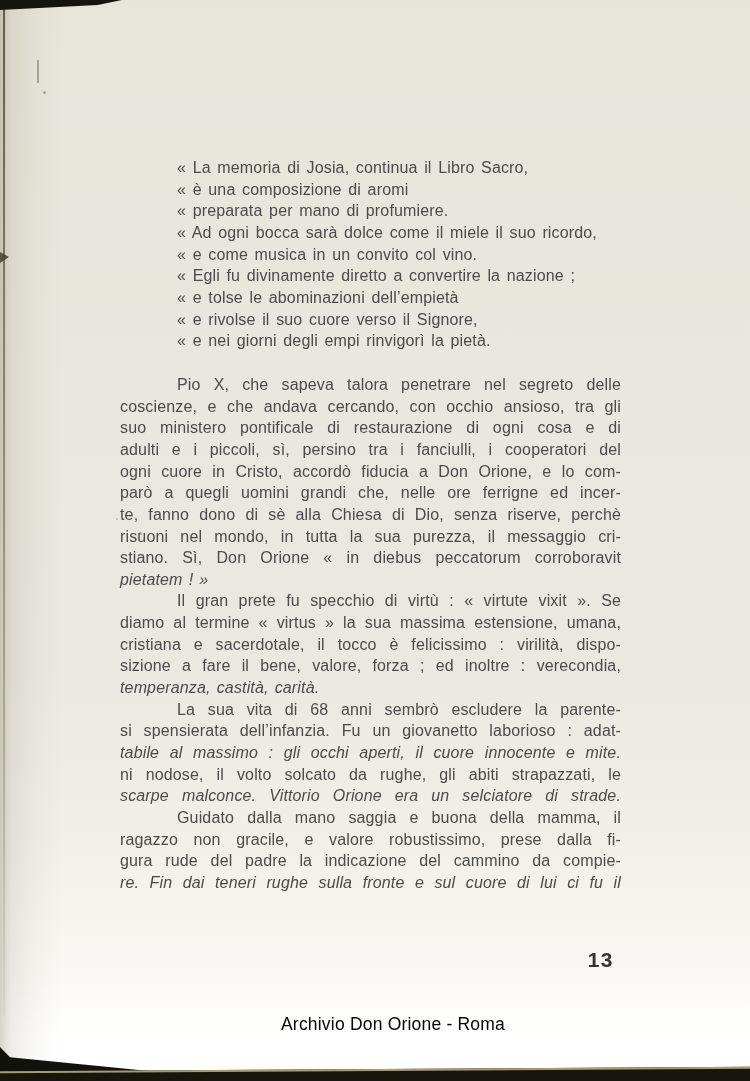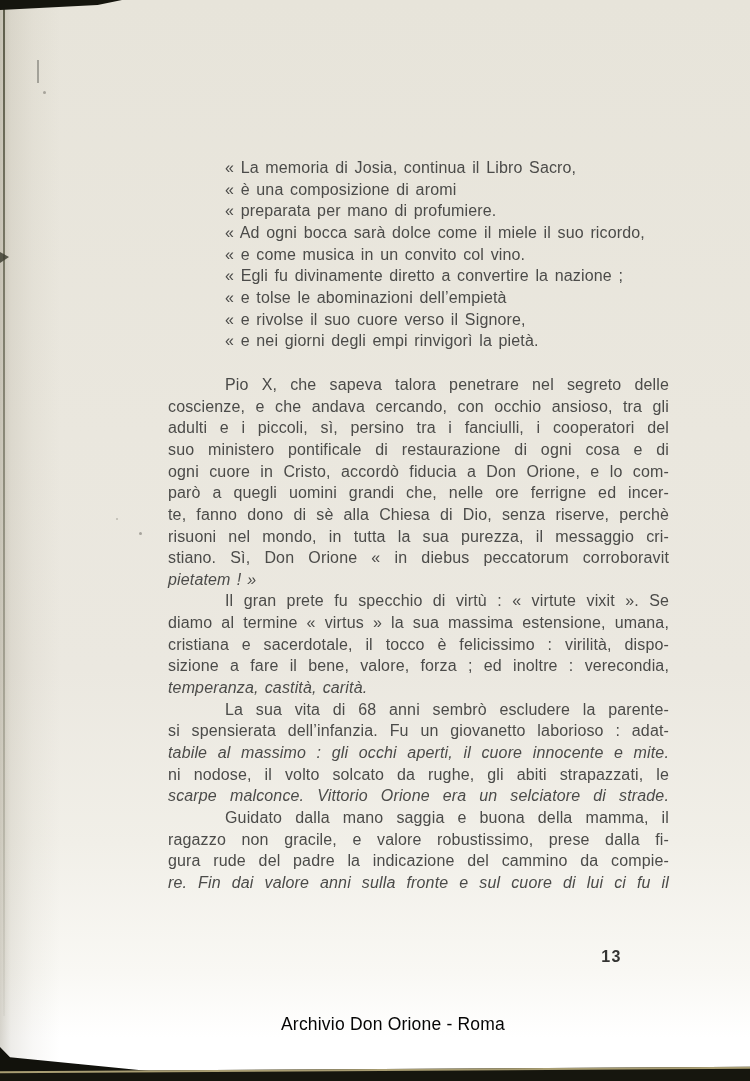--- a/index.html
+++ b/index.html
@@ -55,32 +55,31 @@
   .mark-tick { position:absolute; left:37px; top:60px; width:2px; height:23px; background:#8e8c84; opacity:0.75; }
   .speck-a { position:absolute; left:43px; top:91px; width:3px; height:3px; border-radius:50%; background:#96948b; opacity:0.8; }
   .speck-b { position:absolute; left:139px; top:532px; width:3px; height:3px; border-radius:50%; background:#8a8880; opacity:0.7; }
   .speck-c { position:absolute; left:116px; top:518px; width:2px; height:2px; border-radius:50%; background:#9a988f; opacity:0.6; }
 
   
   .text-block {
     position:absolute; left:120px; top:157px; width:501px;
     color:#4b4b49; font-size:16px; line-height:21.65px;
     letter-spacing:0.15px;
-    margin-left:48px;
   }
   .qline { padding-left:57px; word-spacing:2px; white-space:nowrap; }
   .paras { margin-top:22px; }
   .pline { text-align:justify; text-align-last:justify; }
   .pline.first { text-indent:57px; }
   .pline.last { text-align-last:left; word-spacing:1.5px;font-style:italic; }
   .pline.last.full { text-align-last:justify; }
 
   .page-number {
-    position:absolute; right:128px; top:948px;
-    font-size:16px; font-weight:600; letter-spacing:1.5px; color:#343432;
+    position:absolute; right:136px; top:948px;
+    font-size:21px; font-weight:600; letter-spacing:1.5px; color:#343432;
   }
 
   .footer-strip { position:absolute; left:0; right:0; top:998px; height:51px; }
   .watermark {
     position:absolute; left:0; right:0; top:16px; text-align:center;
     font-size:17.5px; color:#050505; letter-spacing:0.2px;
     transform:translateX(18px);
   }
 </style>
 </head>
@@ -106,42 +105,42 @@
         <div class="qline">« Ad ogni bocca sarà dolce come il miele il suo ricordo,</div>
         <div class="qline">« e come musica in un convito col vino.</div>
         <div class="qline">« Egli fu divinamente diretto a convertire la nazione ;</div>
         <div class="qline">« e tolse le abominazioni dell’empietà</div>
         <div class="qline">« e rivolse il suo cuore verso il Signore,</div>
         <div class="qline">« e nei giorni degli empi rinvigorì la pietà.</div>
       </div>
     <div class="paras" id="paras">
         <div class="pline first"><span>Pio X, che sapeva talora penetrare nel segreto delle</span></div>
         <div class="pline"><span>coscienze, e che andava cercando, con occhio ansioso, tra gli</span></div>
+        <div class="pline"><span>suo ministero pontificale di restaurazione di ogni cosa e di</span></div>
         <div class="pline"><span>adulti e i piccoli, sì, persino tra i fanciulli, i cooperatori del</span></div>
-        <div class="pline"><span>suo ministero pontificale di restaurazione di ogni cosa e di</span></div>
         <div class="pline"><span>ogni cuore in Cristo, accordò fiducia a Don Orione, e lo com-</span></div>
         <div class="pline"><span>parò a quegli uomini grandi che, nelle ore ferrigne ed incer-</span></div>
         <div class="pline"><span>te, fanno dono di sè alla Chiesa di Dio, senza riserve, perchè</span></div>
         <div class="pline"><span>risuoni nel mondo, in tutta la sua purezza, il messaggio cri-</span></div>
         <div class="pline"><span>stiano. Sì, Don Orione « in diebus peccatorum corroboravit</span></div>
         <div class="pline last"><span>pietatem ! »</span></div>
         <div class="pline first"><span>Il gran prete fu specchio di virtù : « virtute vixit ». Se</span></div>
         <div class="pline"><span>diamo al termine « virtus » la sua massima estensione, umana,</span></div>
         <div class="pline"><span>cristiana e sacerdotale, il tocco è felicissimo : virilità, dispo-</span></div>
         <div class="pline"><span>sizione a fare il bene, valore, forza ; ed inoltre : verecondia,</span></div>
         <div class="pline last"><span>temperanza, castità, carità.</span></div>
         <div class="pline first"><span>La sua vita di 68 anni sembrò escludere la parente-</span></div>
         <div class="pline"><span>si spensierata dell’infanzia. Fu un giovanetto laborioso : adat-</span></div>
         <div class="pline last full"><span>tabile al massimo : gli occhi aperti, il cuore innocente e mite.</span></div>
         <div class="pline"><span>ni nodose, il volto solcato da rughe, gli abiti strapazzati, le</span></div>
         <div class="pline last full"><span>scarpe malconce. Vittorio Orione era un selciatore di strade.</span></div>
         <div class="pline first"><span>Guidato dalla mano saggia e buona della mamma, il</span></div>
         <div class="pline"><span>ragazzo non gracile, e valore robustissimo, prese dalla fi-</span></div>
         <div class="pline"><span>gura rude del padre la indicazione del cammino da compie-</span></div>
-        <div class="pline last full"><span>re. Fin dai valore anni sulla fronte e sul cuore di lui ci fu il</span></div>
+        <div class="pline last full"><span>re. Fin dai teneri rughe sulla fronte e sul cuore di lui ci fu il</span></div>
       </div>
   </div>
 
   <div class="page-number">13</div>
 
   <div class="footer-strip">
     <div class="watermark">Archivio Don Orione - Roma</div>
   </div>
 
   <div class="wedge-bottom"></div>

